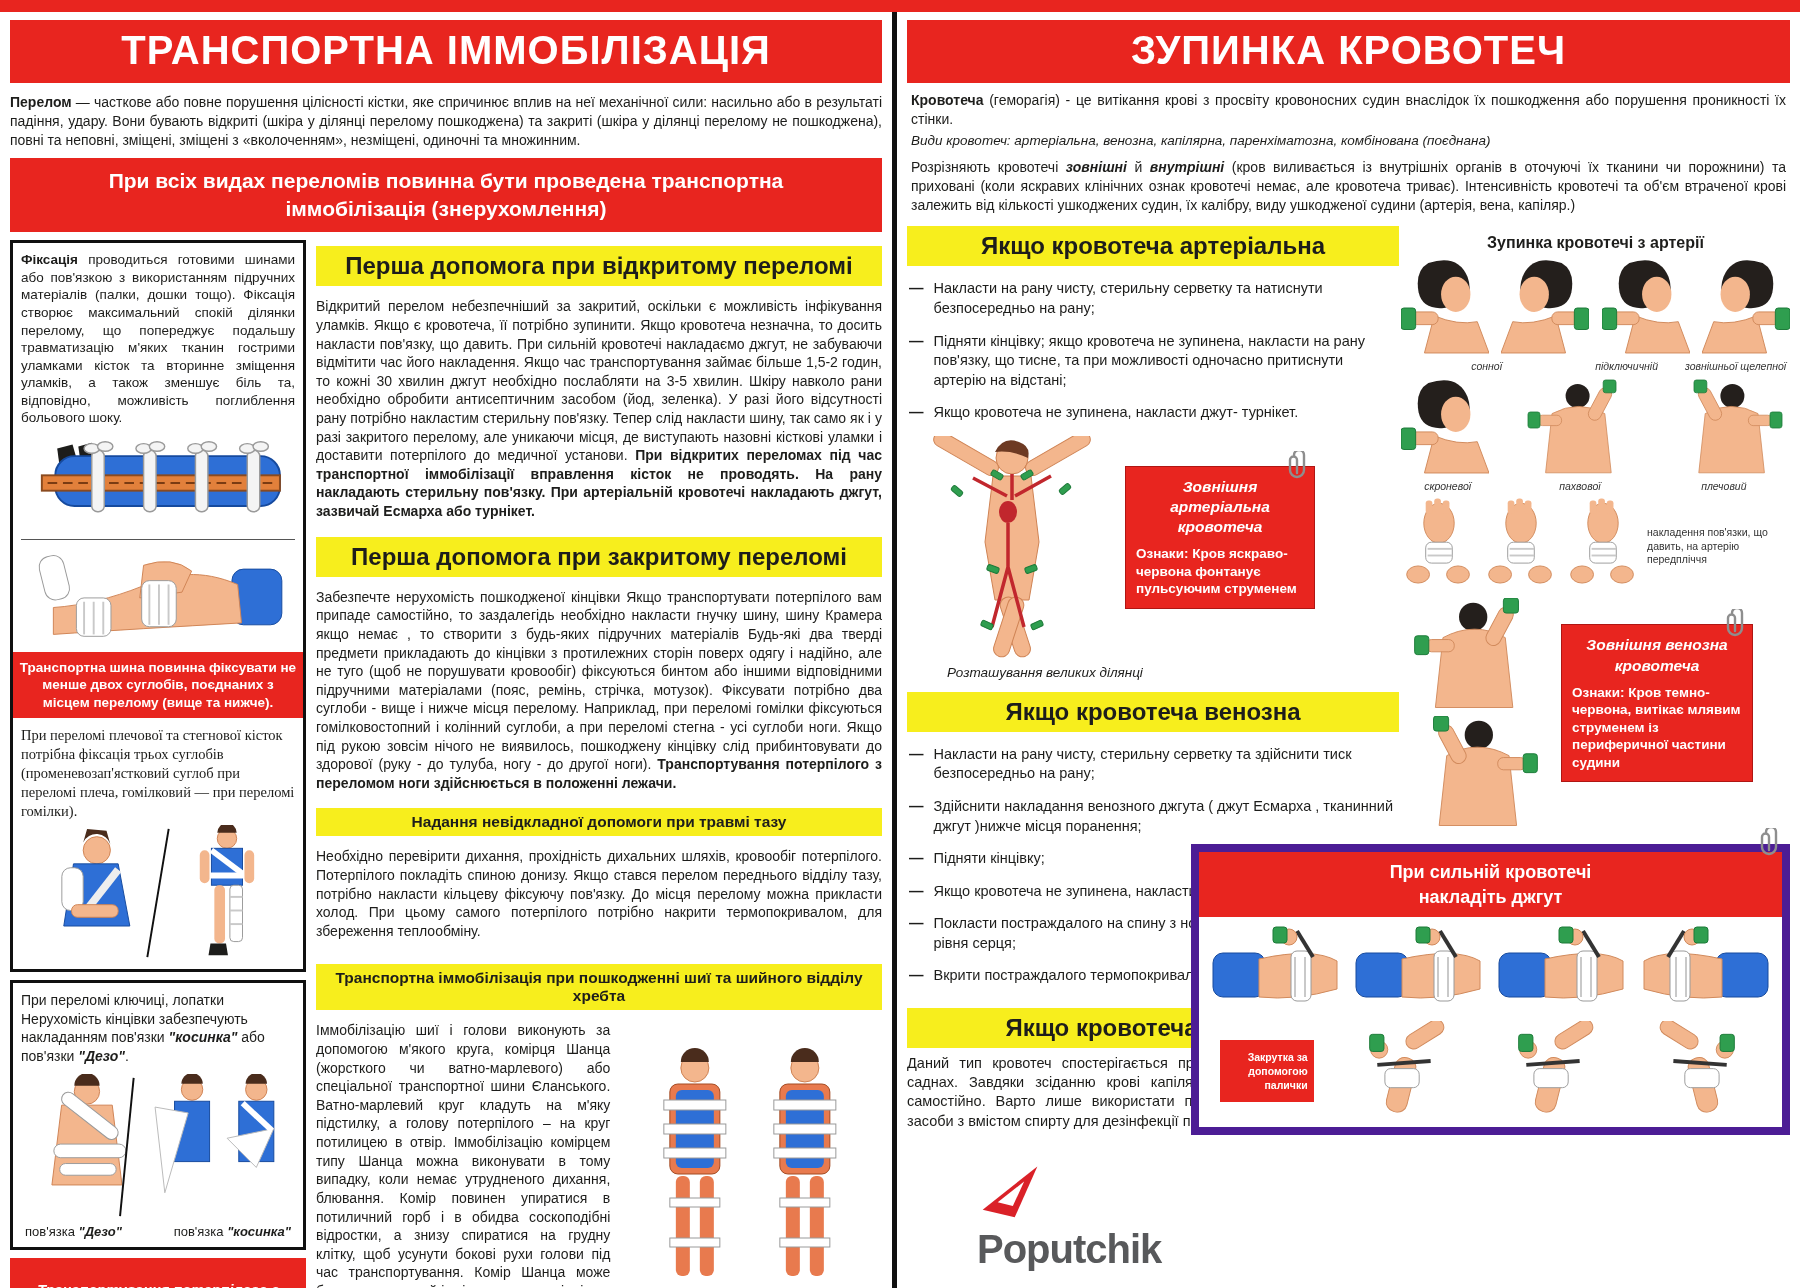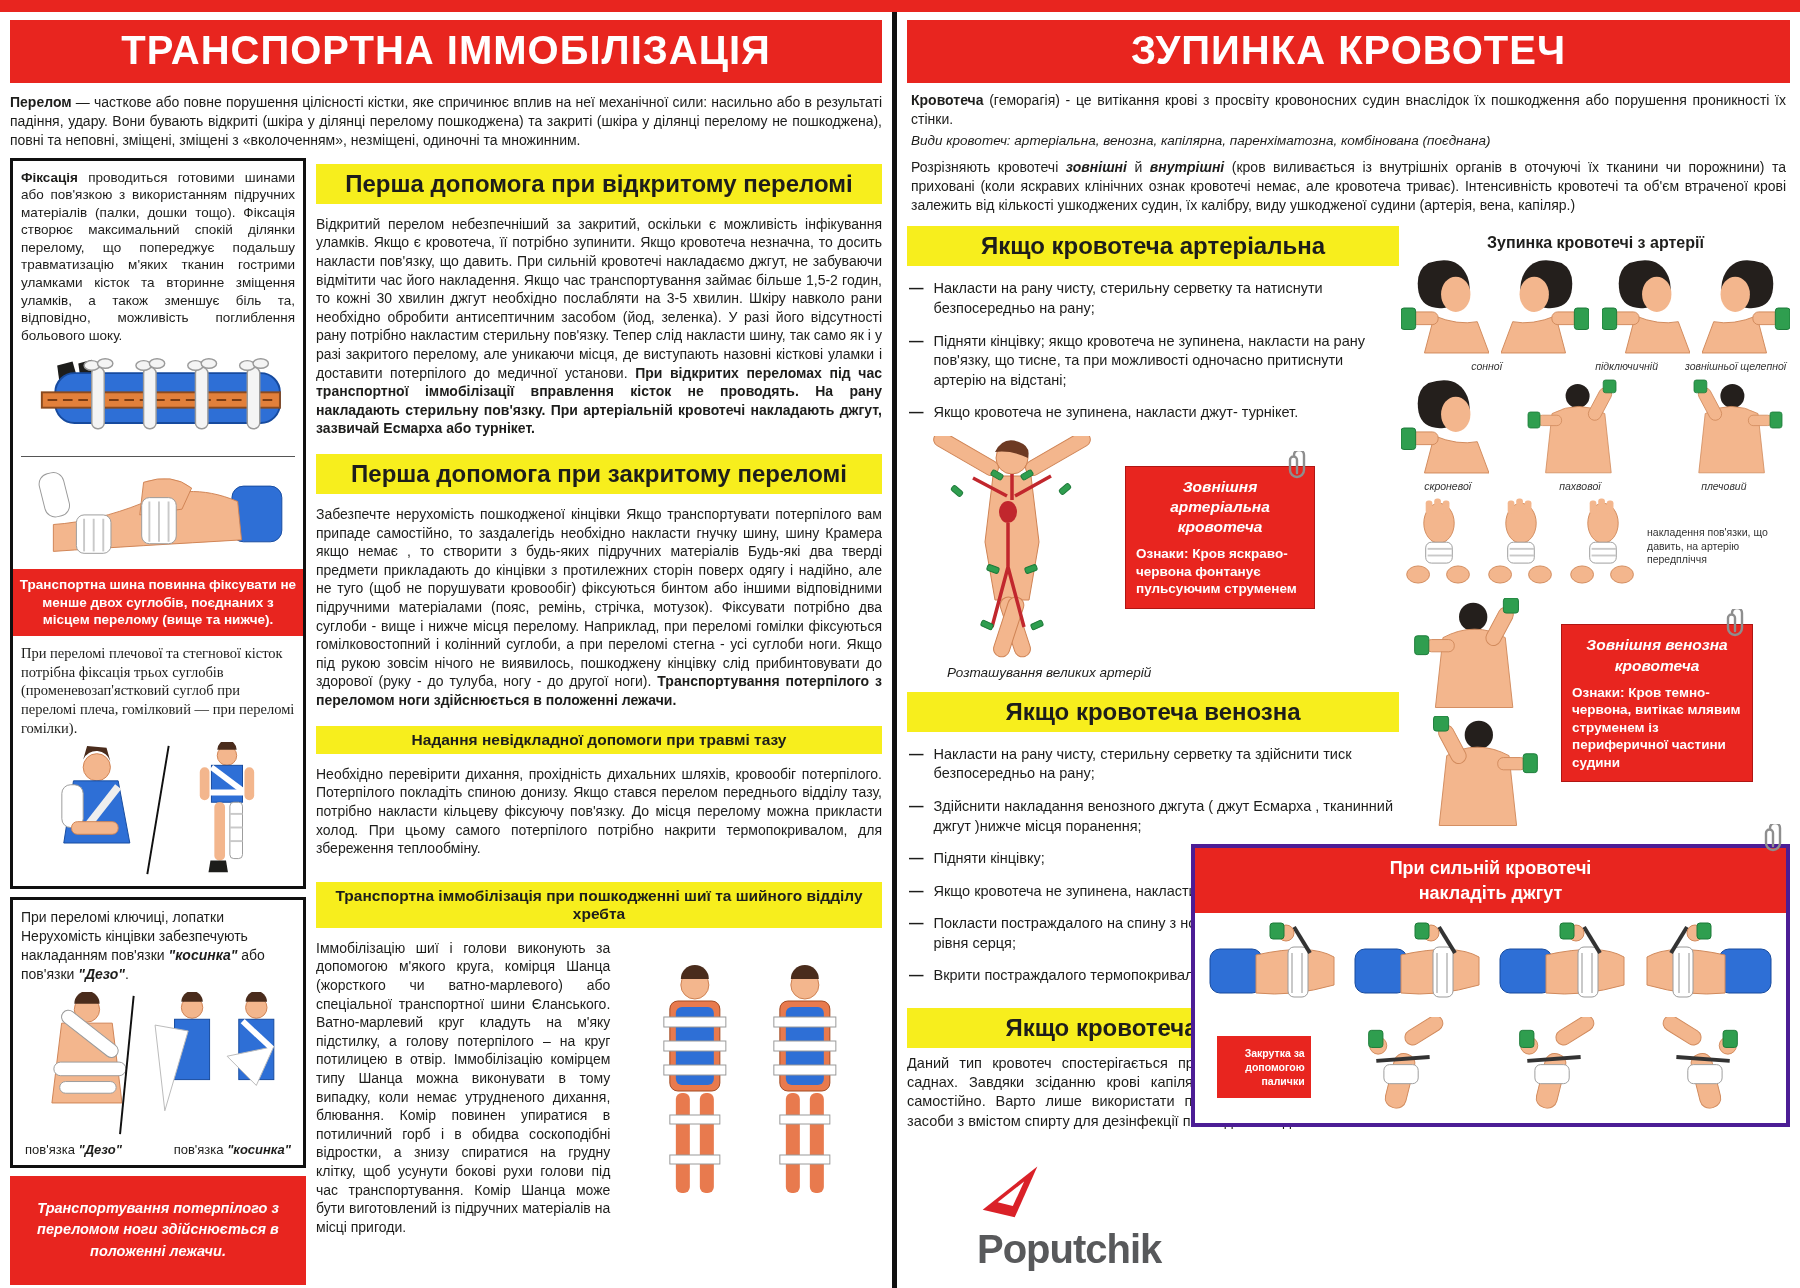--- a/index.html
+++ b/index.html
@@ -43,21 +43,21 @@
   .sign-box .sb-text{font-weight:700;font-size:13.5px;line-height:1.3;}
   .clip{position:absolute;top:-16px;right:6px;}
   .artery-row{display:flex;gap:8px;align-items:flex-start;margin:4px 0;}
   .artery-caption{font-style:italic;font-size:13.5px;margin:4px 0 2px 40px;}
   .stop-heading{font-weight:700;font-size:16px;text-align:center;margin:14px 0 6px;}
   .cell-row{display:flex;justify-content:space-between;align-items:flex-end;}
   .label-row{display:flex;font-size:10.5px;font-style:italic;color:#333;margin:2px 0 6px;}
   .wrist-row{display:flex;align-items:center;gap:6px;margin-top:6px;}
   .wrist-caption{font-size:10.5px;line-height:1.3;color:#333;width:130px;}
   .press-row{display:flex;gap:10px;align-items:flex-start;margin-top:4px;}
-  .tq-panel{position:relative;margin-left:-210px;margin-top:10px;border:4px solid #4c1d95;background:#fff;}
+  .tq-panel{position:relative;margin-left:-210px;margin-top:10px;border:8px solid #4c1d95;background:#fff;}
   .tq-head{background:#e8251f;color:#fff;font-weight:700;font-size:18px;text-align:center;line-height:1.35;padding:8px 4px;}
   .tq-body{padding:6px;}
   .tq-row{display:flex;justify-content:space-around;align-items:center;}
   .tq-side-label{background:#e8251f;color:#fff;font-weight:700;font-size:10.5px;line-height:1.35;padding:10px 6px;width:82px;text-align:right;}
   .logo{display:flex;gap:4px;margin:26px 0 0 70px;flex-direction:column;}
   .logo-name{font-size:40px;font-weight:700;color:#58595b;letter-spacing:-1px;}
   .logo-tld{font-size:40px;font-weight:700;color:#da2128;letter-spacing:-1px;}
   svg{display:block;}
 </style>
 </head>
@@ -117,20 +117,21 @@
 
 <div class="top-strip"></div>
 
 <div class="poster">
 
   <div class="half half-left">
     <div class="half-header">ТРАНСПОРТНА ІММОБІЛІЗАЦІЯ</div>
 
     <div class="intro"><span class="lead">Перелом</span><span> — часткове або повне порушення цілісності кістки, яке спричинює вплив на неї механічної сили: насильно або в результаті падіння, удару. Вони бувають відкриті (шкіра у ділянці перелому пошкоджена) та закриті (шкіра у ділянці перелому не пошкоджена), повні та неповні, зміщені, зміщені з «вколоченням», незміщені, одиночні та множинним.</span></div>
 
+    <div class="red-banner">При всіх видах переломів повинна бути проведена транспортна іммобілізація (знерухомлення)</div>
 
     <div class="cols">
 
       <div class="lcol">
         <div class="sidebox">
           <div class="smalltext"><span class="lead">Фіксація</span><span> проводиться готовими шинами або пов'язкою з використанням підручних матеріалів (палки, дошки тощо). Фіксація створює максимальний спокій ділянки перелому, що попереджує подальшу травматизацію м'яких тканин гострими уламками кісток та вторинне зміщення уламків, а також зменшує біль та, відповідно, можливість поглиблення больового шоку.</span></div>
 
           <div class="figwrap" style="margin-top:8px">
             <svg viewBox="0 0 270 100" width="270" height="96">
               <path d="M30 14 l16 -4 8 28 -20 6z" fill="#1d1d1b"></path>
@@ -338,21 +339,21 @@
             </svg>
           </div>
           <div class="sign-box" style="width:168px;margin-top:30px">
             <svg class="clip" width="22" height="34" viewBox="0 0 22 34">
                 <use href="#sym-clip"></use>
               </svg>
             <div class="sb-title">Зовнішня артеріальна кровотеча</div>
             <div class="sb-text">Ознаки: Кров яскраво-червона фонтанує пульсуючим струменем</div>
           </div>
         </div>
-        <div class="artery-caption">Розташування великих артерій</div>
+        <div class="artery-caption">Розташування великих ділянці</div>
 
         <div class="yellow-h big" style="margin-top:12px">Якщо кровотеча венозна</div>
         <div class="bullet">
             <span class="dash">—</span>
             <span>Накласти на рану чисту, стерильну серветку та здійснити тиск безпосередньо на рану;</span>
           </div>
         <div class="bullet">
             <span class="dash">—</span>
             <span>Здійснити накладання венозного джгута ( джут Есмарха , тканинний джгут )нижче місця поранення;</span>
           </div>

